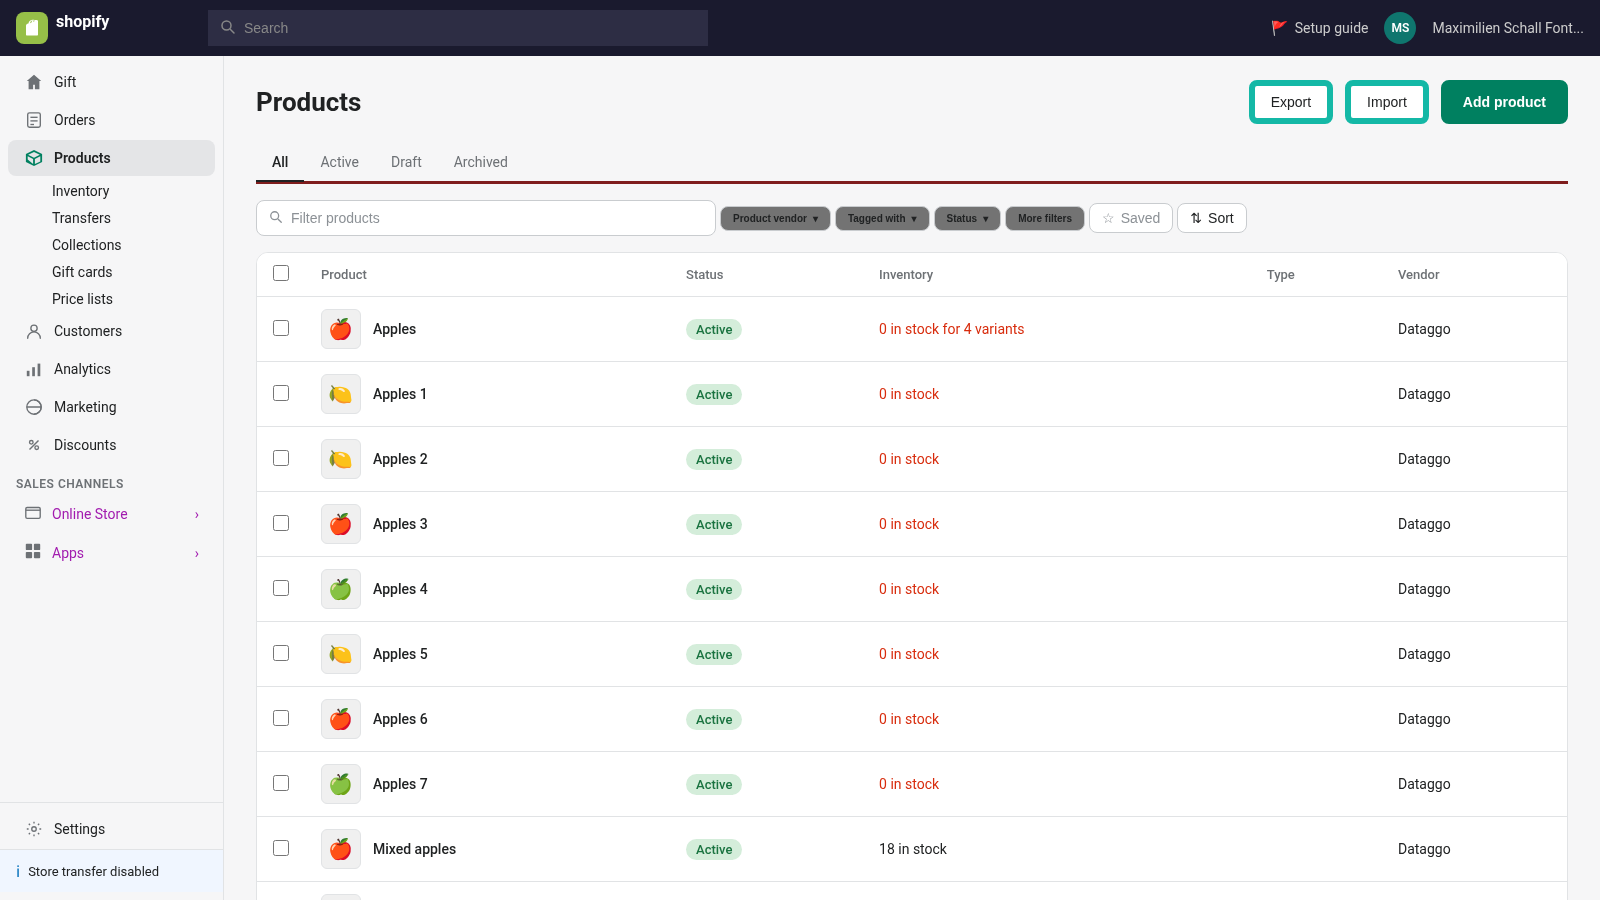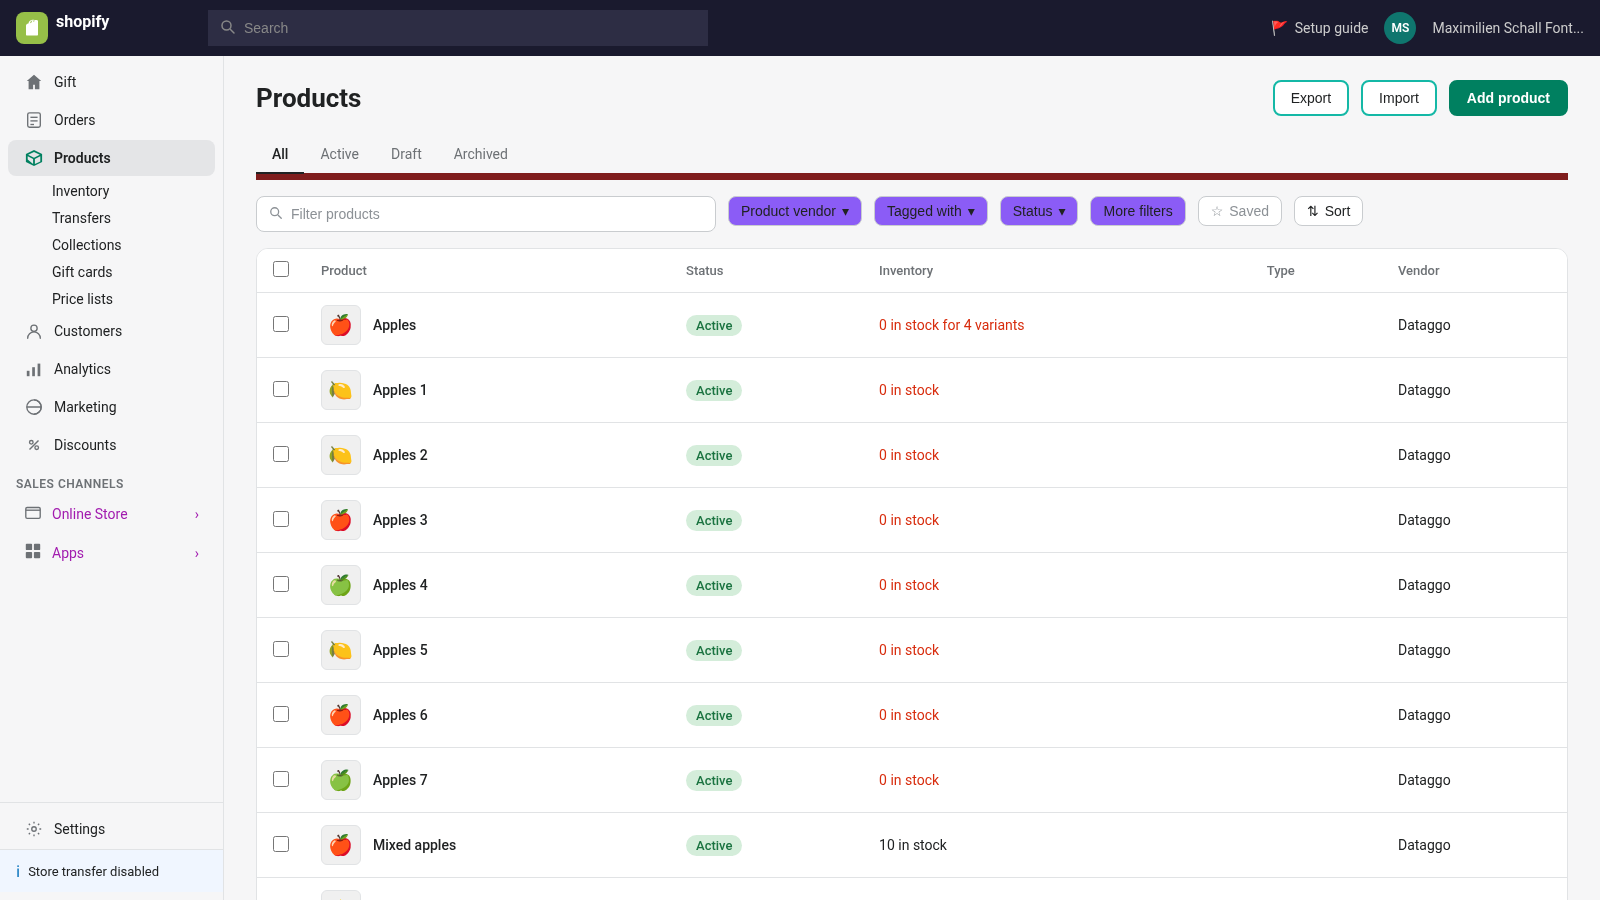--- a/index.html
+++ b/index.html
@@ -31,34 +31,34 @@
     .nav-group .chevron { margin-left: auto; }
     .sidebar-bottom { margin-top: auto; border-top: 1px solid #e1e3e5; padding-top: 8px; }
     .store-notice { display: flex; align-items: center; gap: 8px; padding: 10px 16px; background: #f0f6ff; border-top: 1px solid #e1e3e5; font-size: 13px; color: #202223; }
 
     
     .main { flex: 1; overflow-y: auto; background: #f6f6f7; }
     .page-content { padding: 24px 32px; }
     .page-header { display: flex; align-items: center; justify-content: space-between; margin-bottom: 20px; }
     .page-title { font-size: 26px; font-weight: 700; color: #202223; }
     .header-actions { display: flex; gap: 12px; align-items: center; }
-    .btn { padding: 8px 16px; border-radius: 8px; font-size: 14px; cursor: pointer; border: 2px solid #14b8a6; background: white; color: #202223; font-weight: 500; }
+    .btn { padding: 8px 16px; border-radius: 8px; font-size: 14px; cursor: pointer; border: 6px solid #14b8a6; background: white; color: #202223; font-weight: 500; }
     .btn-primary { background: #008060; color: white; border-color: #008060; font-weight: 600; }
 
     
-    .tabs { display: flex; border-bottom: 7px solid #7f1d1d; margin-bottom: 16px; }
+    .tabs { display: flex; border-bottom: 3px solid #7f1d1d; margin-bottom: 16px; }
     .tab { padding: 10px 16px; cursor: pointer; color: #6d7175; font-size: 14px; border-bottom: 2px solid transparent; margin-bottom: -1px; }
     .tab.active { color: #202223; border-bottom-color: #202223; font-weight: 500; }
 
     
-    .filters { display: flex; gap: 12px; margin-bottom: 16px; align-items: flex-start; }
+    .filters { display: flex; gap: 4px; margin-bottom: 16px; align-items: center; }
     .search-filter { flex: 1; max-width: 460px; display: flex; align-items: center; background: white; border: 1px solid #c9cccf; border-radius: 8px; padding: 0 12px; height: 36px; gap: 8px; }
     .search-filter input { border: none; outline: none; font-size: 14px; width: 100%; color: #202223; }
     .search-filter input::placeholder { color: #8c9196; }
-    .filter-btn { display: flex; align-items: center; gap: 6px; padding: 6px 12px; border: 1px solid #c9cccf; border-radius: 8px; background: #8b5cf6; cursor: pointer; font-size: 14px; color: #202223; white-space: nowrap; }
+    .filter-btn { display: flex; align-items: center; gap: 6px; padding: 6px 12px; border: 1px solid #c9cccf; border-radius: 8px; background: #737373; cursor: pointer; font-size: 10px; color: #202223; white-space: nowrap; font-weight: bold; }
     .saved-btn { display: flex; align-items: center; gap: 6px; padding: 6px 12px; border: 1px solid #c9cccf; border-radius: 8px; background: white; cursor: pointer; font-size: 14px; color: #8c9196; }
     .sort-btn { display: flex; align-items: center; gap: 6px; padding: 6px 12px; border: 1px solid #c9cccf; border-radius: 8px; background: white; cursor: pointer; font-size: 14px; color: #202223; }
 
     
     .table-container { background: white; border-radius: 12px; border: 1px solid #e1e3e5; overflow: hidden; }
     .table { width: 100%; border-collapse: collapse; }
     .table thead { border-bottom: 1px solid #e1e3e5; }
     .table th { padding: 12px 16px; text-align: left; font-size: 13px; color: #6d7175; font-weight: 500; background: white; }
     .table td { padding: 12px 16px; border-bottom: 1px solid #e1e3e5; vertical-align: middle; }
     .table tr:last-child td { border-bottom: none; }
@@ -520,21 +520,21 @@
     <td>
       <div class="product-cell">
         <div class="product-thumb">🍎</div>
         <span class="product-name">Mixed apples</span>
       </div>
     </td>
     <td>
       <span class="status-badge status-active">Active</span>
     </td>
     <td>
-      <span class="inventory-ok">10 in stock</span>
+      <span class="inventory-ok">18 in stock</span>
     </td>
     <td>
       <span></span>
     </td>
     <td>
       <span class="vendor-cell">Dataggo</span>
     </td>
   </tr>
               <tr>
     <td class="checkbox-cell">

